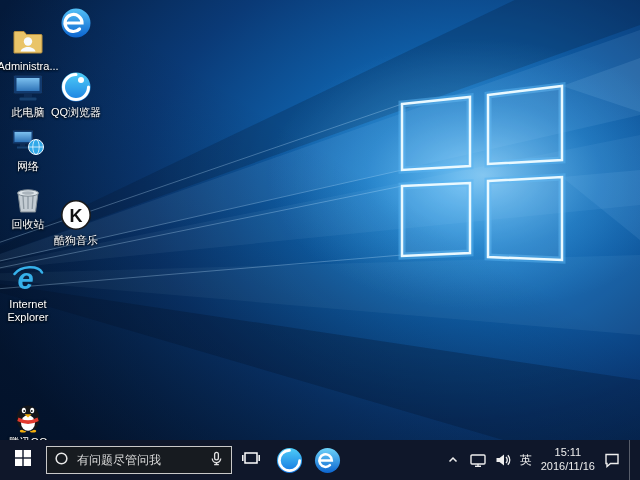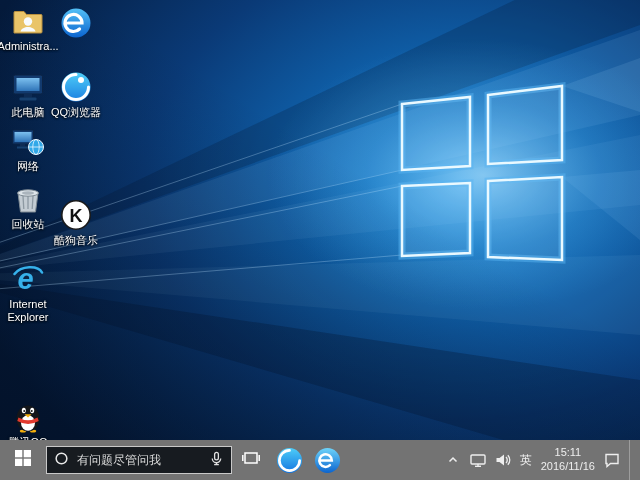--- a/index.html
+++ b/index.html
@@ -14,21 +14,21 @@
     position:absolute;width:56px;display:flex;flex-direction:column;
     align-items:center;gap:2px;cursor:pointer;z-index:2;
   }
   .desk-icon .ic{width:34px;height:34px}
   .desk-icon .lbl{
     font-size:11px;line-height:1.18;color:#fff;text-align:center;
     text-shadow:0 1px 2px rgba(0,0,0,.95),0 0 3px rgba(0,0,0,.75);
     white-space:pre-line;
   }
   .taskbar{
-    position:absolute;left:0;right:0;bottom:0;height:40px;background:#737373;
+    position:absolute;left:0;right:0;bottom:0;height:40px;background:#0f172a;
     display:flex;align-items:center;z-index:5;
   }
   .tb-btn{height:40px;display:flex;align-items:center;justify-content:center;cursor:pointer}
   .start{width:46px}
   .searchbox{
     display:flex;align-items:center;gap:6px;width:186px;height:28px;
     border:1px solid #c9c9c9;background:#171b20;padding:0 7px;box-sizing:border-box;
   }
   .searchbox input{
     flex:1;background:transparent;border:none;outline:none;color:#e4e4e4;
@@ -90,21 +90,21 @@
       <polygon points="488,181 562,177 562,260 488,257"></polygon>
     </g>
     <g fill="rgba(170,225,255,.12)" stroke="#eaf9ff" stroke-width="2.5">
       <polygon points="402,104 470,97 470,166 402,170"></polygon>
       <polygon points="488,95 562,86 562,160 488,164"></polygon>
       <polygon points="402,186 470,183 470,253 402,256"></polygon>
       <polygon points="488,181 562,177 562,260 488,257"></polygon>
     </g>
   </svg>
 
-  <div class="desk-icon" style="left:0;top:4px">
+  <div class="desk-icon" style="left:0;top:24px">
     <div class="ic">
       <svg viewBox="0 0 34 34" width="34" height="34">
         <path d="M3 29 V8.5 a1 1 0 0 1 1-1 H13 l2.5 3 H30 a1 1 0 0 1 1 1 V28 a1 1 0 0 1-1 1 Z" fill="#e9c469" stroke="#b78f3e" stroke-width="1"></path>
         <circle cx="17" cy="17.5" r="4.2" fill="#f7fbff"></circle>
         <path d="M9.5 27.5 c1.5-6 13.5-6 15 0 z" fill="#f7fbff"></path>
       </svg>
     </div>
     <div class="lbl">Administra...</div>
   </div>
 

